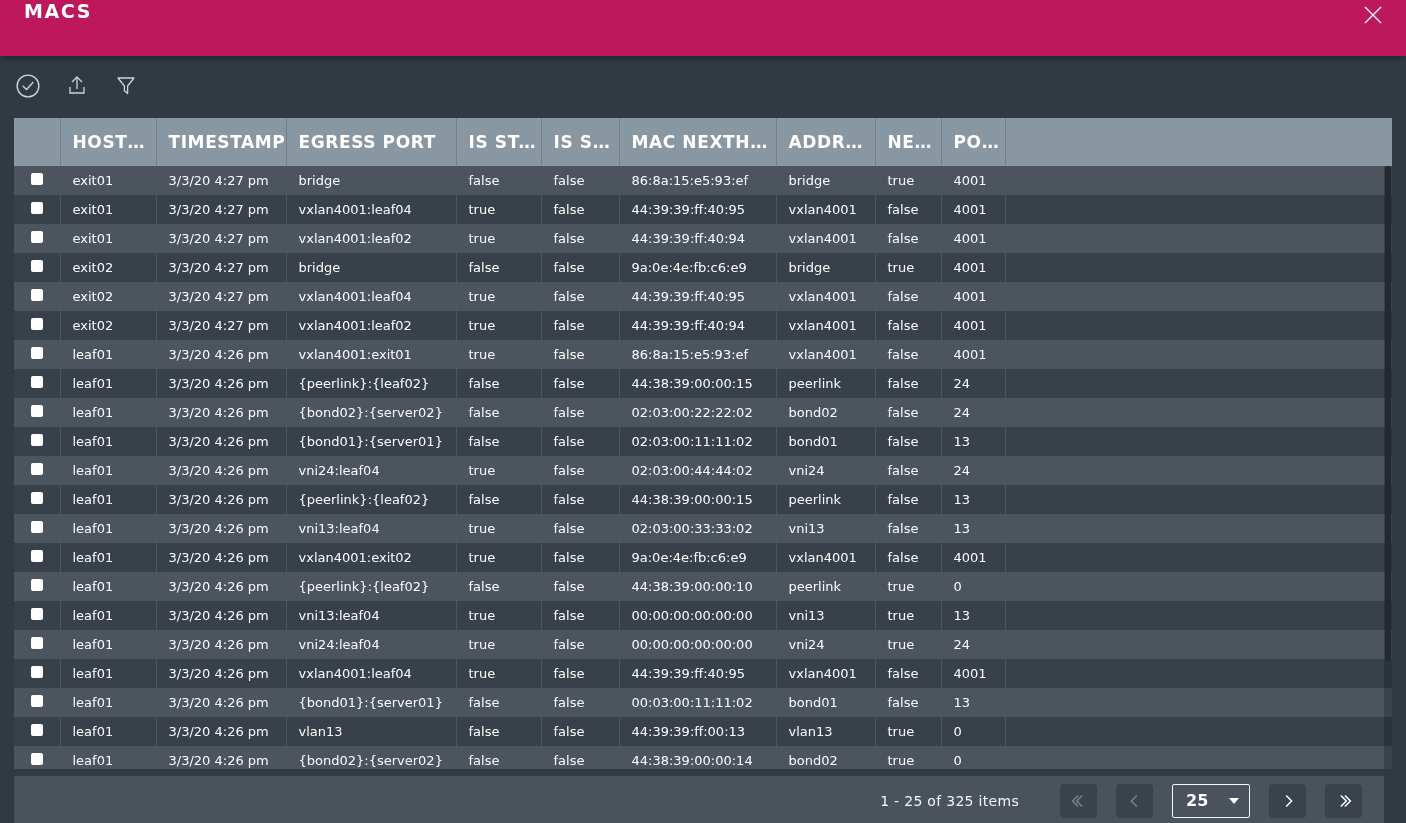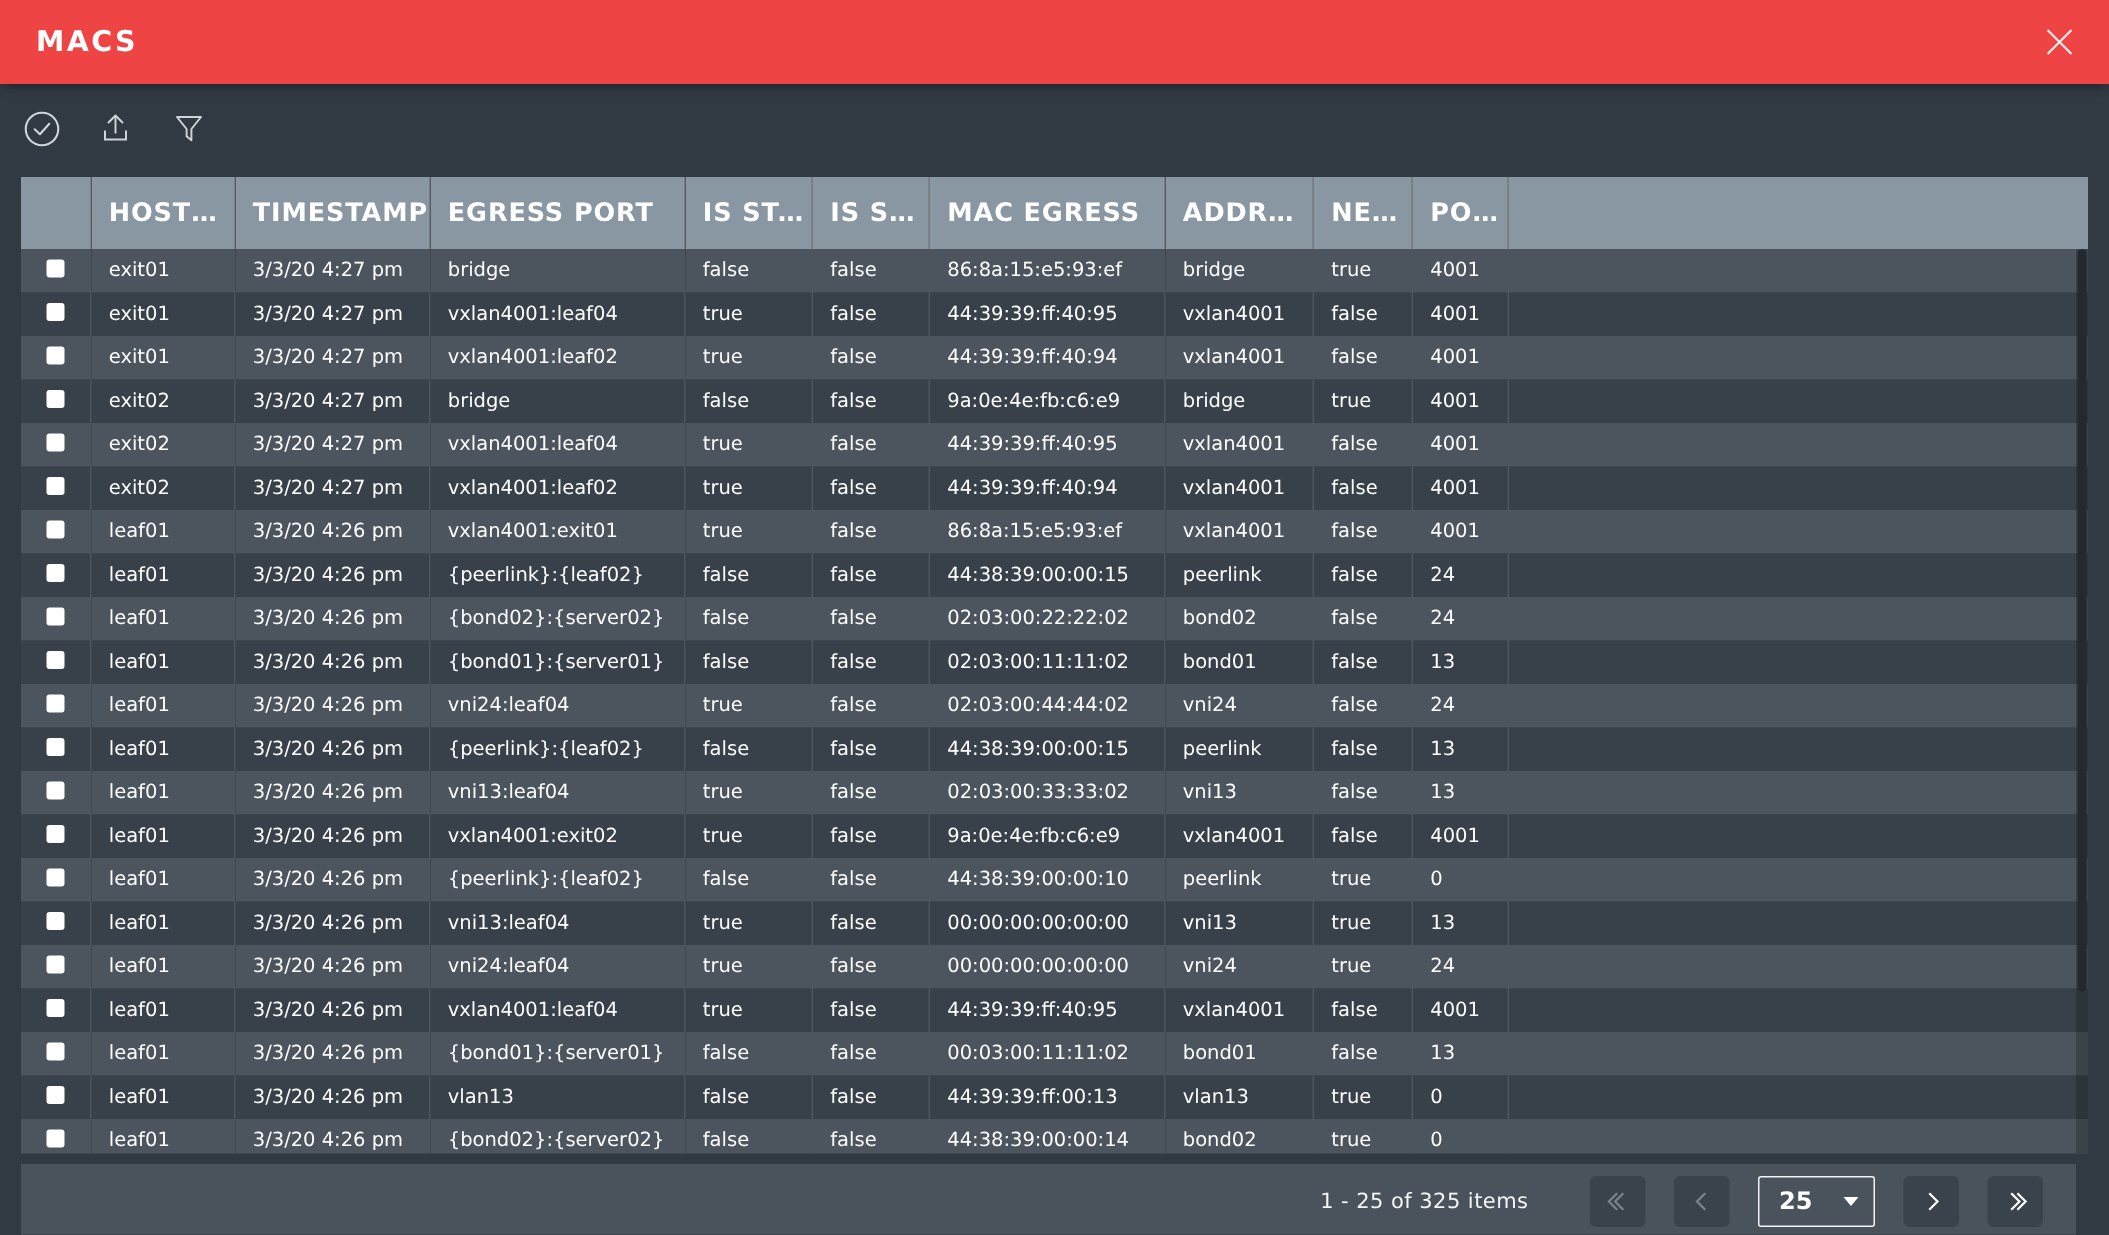--- a/index.html
+++ b/index.html
@@ -5,22 +5,22 @@
   * { margin:0; padding:0; box-sizing:border-box; }
   html,body { width:1406px; height:823px; }
   body {
     font-family:"DejaVu Sans","Liberation Sans",sans-serif;
     background:#313a43; color:#ffffff; overflow:hidden;
   }
   .window { width:1406px; height:823px; display:flex; flex-direction:column; background:#313a43; }
 
   
   .titlebar {
-    height:56px; flex:0 0 56px; background:#ef4444;
-    display:flex; align-items:center; justify-content:space-between;
+    height:56px; flex:0 0 56px; background:#be185d;
+    display:flex; justify-content:space-between;
     padding:0 18px 0 24px;
     box-shadow:0 4px 6px -2px rgba(10,14,18,.45);
     position:relative; z-index:5;
   }
   .title { font-size:19px; font-weight:bold; letter-spacing:1.6px; color:#ffffff; }
   .close-btn { width:30px; height:30px; display:flex; align-items:center; justify-content:center; cursor:pointer; }
 
   
   .toolbar {
     height:46px; flex:0 0 46px; display:flex; align-items:center;
@@ -142,21 +142,21 @@
           <col>
         </colgroup>
       <thead>
           <tr>
             <th class="col-check"></th>
             <th>HOSTNAME</th>
             <th>TIMESTAMP</th>
             <th>EGRESS PORT</th>
             <th>IS STATIC</th>
             <th>IS STATIC</th>
-            <th>MAC EGRESS</th>
+            <th>MAC NEXTHOP</th>
             <th>ADDRESS</th>
             <th>NEXTHOP</th>
             <th>PORT</th>
             <th></th>
           </tr>
         </thead>
     </table>
     <div class="body-wrap">
       <table class="body-table">
         <colgroup>

